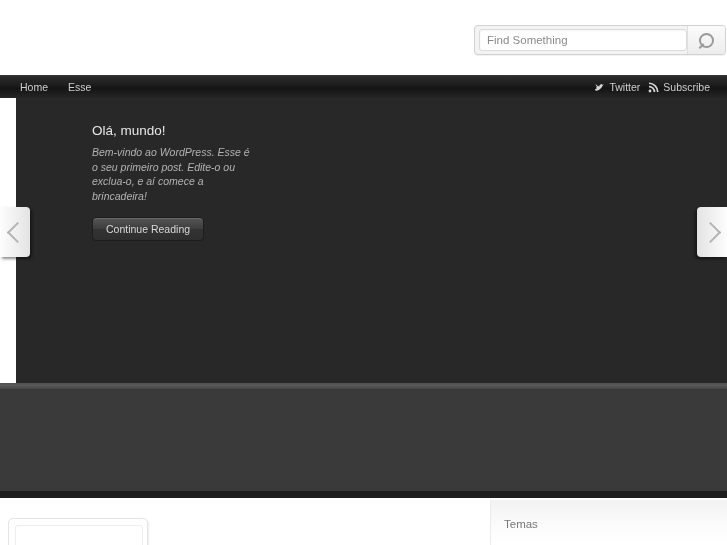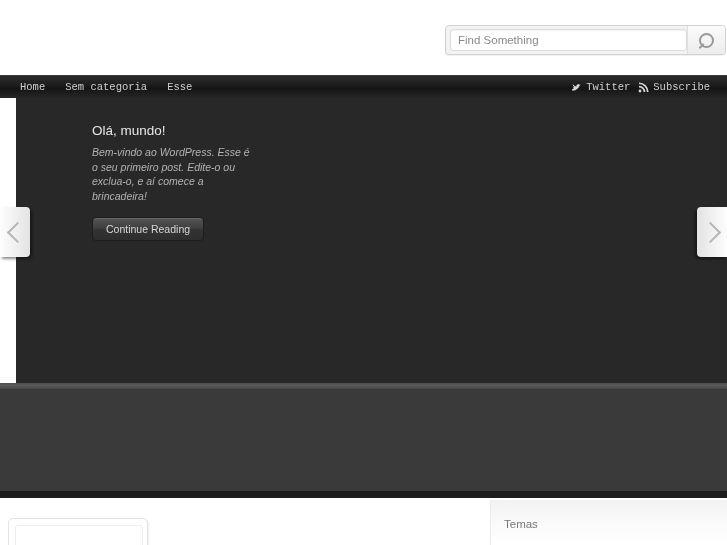--- a/index.html
+++ b/index.html
@@ -44,21 +44,21 @@
     display: flex;
     align-items: stretch;
     background: #f3f3f3;
     border: 1px solid #d2d2d2;
     border-radius: 4px;
     box-shadow: 0 1px 1px rgba(0,0,0,0.06);
     height: 30px;
     box-sizing: border-box;
   }
   .search-input {
-    width: 237px;
+    width: 208px;
     margin: 3px 0 3px 4px;
     border: 1px solid #dcdcdc;
     border-radius: 3px;
     background: #ffffff;
     font-size: 11.5px;
     color: #8a8a8a;
     padding: 0 7px;
     outline: none;
     font-family: "Liberation Sans", sans-serif;
     box-shadow: inset 0 1px 2px rgba(0,0,0,0.05);
@@ -99,21 +99,20 @@
     position: absolute;
     left: 0; top: 75px;
     width: 727px;
     height: 23px;
     background: linear-gradient(to bottom, #2c2c2c 0%, #1b1b1b 45%, #141414 55%, #262626 100%);
     border-top: 1px solid #3a3a3a;
     box-sizing: border-box;
     display: flex;
     align-items: center;
     justify-content: space-between;
-    font-family: Liberation Mono, monospace;
   }
   .nav-left { display: flex; align-items: center; padding-left: 10px; }
   .nav-right { display: flex; align-items: center; padding-right: 12px; }
   .nav-item {
     color: #cfcfcf;
     font-size: 10.5px;
     text-decoration: none;
     padding: 0 10px;
     line-height: 22px;
     white-space: nowrap;
@@ -288,21 +287,20 @@
     <input class="search-input" type="text" placeholder="Find Something" style="">
     <button class="search-btn">
       <span class="mag"></span>
     </button>
   </div>
 </div>
 
 <div class="navbar">
   <div class="nav-left">
     <a class="nav-item" href="#">Home</a>
-    <a class="nav-item" href="#">Sem categoria</a>
     <a class="nav-item" href="#">Esse</a>
   </div>
   <div class="nav-right">
     <a class="social-item" href="#">
       <span>
         <svg width="11" height="11" viewBox="0 0 11 11">
           <path d="M1.2 8.6C3.3 8.9 5.6 8 7.2 6.1c.6-.7 1-1.5 1.3-2.3l1.3-1.3-1.5.3-.6-.7-1.3.3-1.1 1 .2 1.2-2.2-.9L1.6 2l.4 1.7 1.3 1.3-1.4.5 1 1.1-1.7.4z" fill="#d6d6d6"></path>
         </svg>
       </span>
       <span>Twitter</span>

